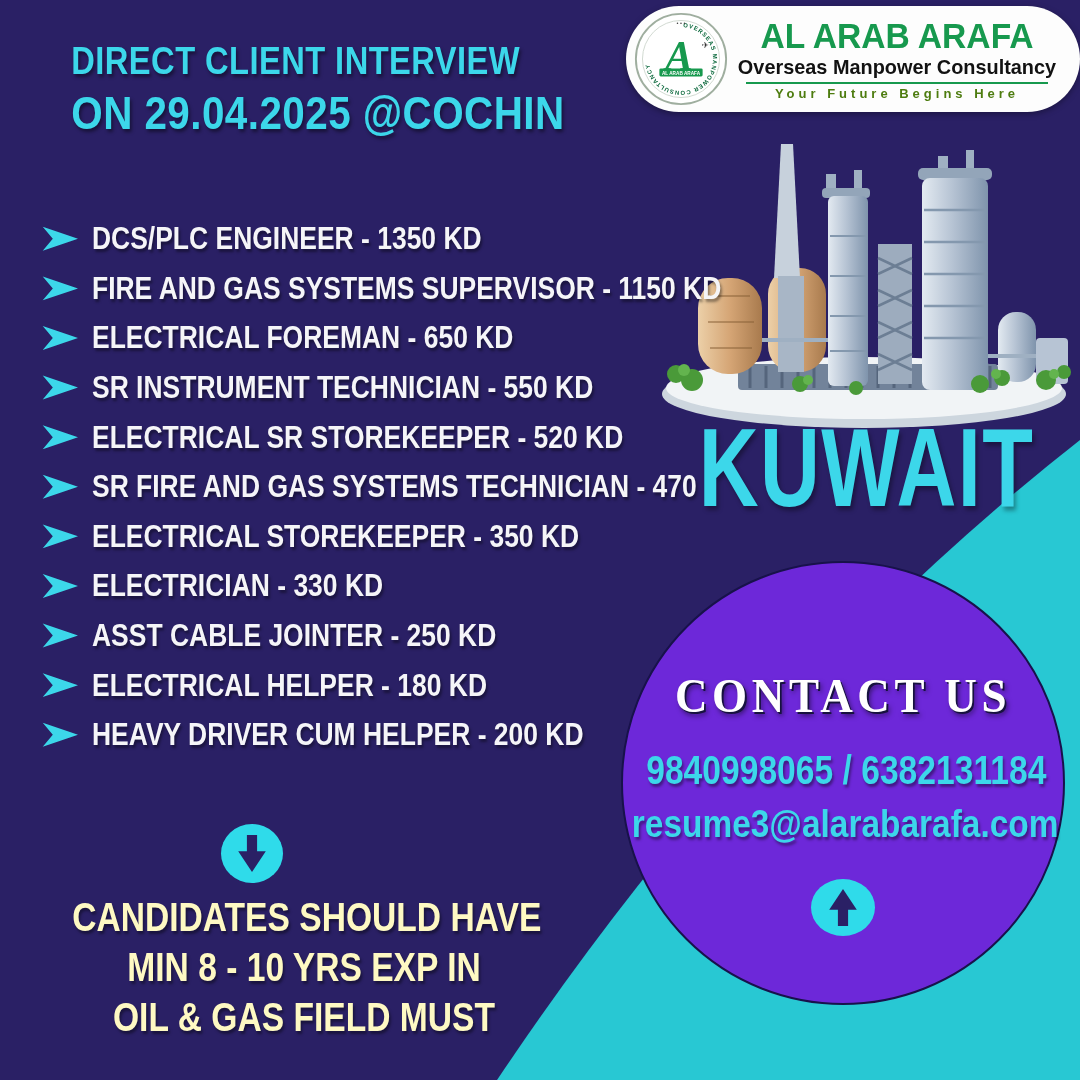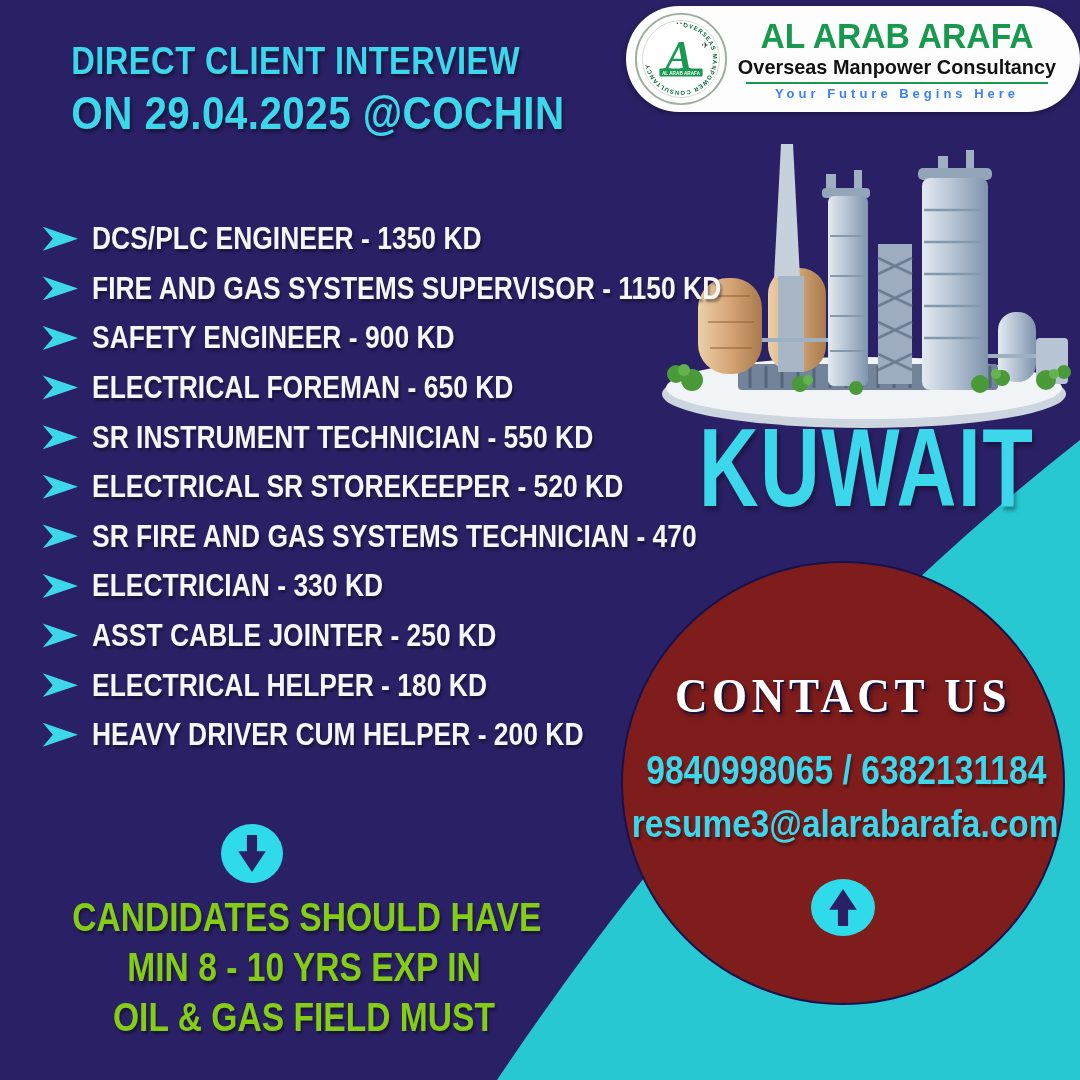--- a/index.html
+++ b/index.html
@@ -20,42 +20,42 @@
   .header .h2{font-size:47px;letter-spacing:.5px;transform:scaleX(.86);transform-origin:50% 50%;line-height:1.15;}
 
   
   .logo{left:626px;top:6px;width:454px;height:106px;background:#fdfdfd;border-radius:56px;
         display:flex;align-items:center;z-index:4;box-shadow:0 2px 6px rgba(0,0,0,.35);}
   .seal{width:94px;height:94px;margin-left:8px;flex:0 0 auto;}
   .logo-text{flex:1;text-align:center;padding-right:14px;line-height:1;}
   .logo-name{color:#17994e;font-weight:bold;font-size:35px;letter-spacing:0;transform:scaleX(.96);transform-origin:50% 50%;}
   .logo-sub{color:#121212;font-weight:bold;font-size:20.5px;margin-top:4px;transform:scaleX(.97);transform-origin:50% 50%;}
   .logo-rule{height:2px;background:#17994e;margin:4px 18px 3px 18px;}
-  .logo-tag{color:#3b82f6;font-size:13px;font-weight:bold;letter-spacing:4px;}
+  .logo-tag{color:#4d7c0f;font-size:13px;font-weight:bold;letter-spacing:4px;}
 
   
   .jobs{left:36px;top:208px;width:660px;z-index:3;list-style:none;margin:6px;padding:0;}
   .job{height:49.6px;display:flex;align-items:center;}
   .dart{width:36px;height:26px;background:#3cd7ea;flex:0 0 auto;margin-right:14px;
         clip-path:polygon(2% 4%,100% 50%,2% 96%,30% 50%);
         filter:drop-shadow(2px 2px 2px rgba(0,0,0,.35));}
   .job-label{color:#f5f5f8;font-weight:bold;font-size:31.5px;white-space:nowrap;
              transform:scaleX(.84);transform-origin:left center;letter-spacing:0;
              text-shadow:2px 3px 3px rgba(0,0,0,.4);}
 
   
   .plant{left:650px;top:126px;width:430px;height:304px;z-index:2;}
 
   
   .kuwait{left:648px;top:416px;width:390px;text-align:center;z-index:3;color:#3cd7ea;font-weight:bold;
           font-size:112px;line-height:.92;letter-spacing:2px;transform:scaleX(.74);transform-origin:50% 50%;
           text-shadow:3px 4px 5px rgba(0,0,0,.35);}
 
   
-  .contact{left:621px;top:561px;width:440px;height:440px;border-radius:50%;background:#7f1d1d;
+  .contact{left:621px;top:561px;width:440px;height:440px;border-radius:50%;background:#6d28d9;
            border:2px solid #18124b;z-index:3;text-decoration:underline;}
   .contact-title{position:absolute;left:0;top:104px;width:100%;text-align:center;color:#fff;
                  font-family:"Liberation Serif",serif;font-weight:bold;font-size:49px;letter-spacing:5px;
                  transform:scaleX(.92);transform-origin:50% 50%;white-space:nowrap;
                  text-shadow:2px 2px 0 #17123f,3px 4px 5px rgba(0,0,0,.5);}
   .contact-phones{position:absolute;left:-20px;top:184px;width:480px;text-align:center;color:#3cd7ea;
                   font-weight:bold;font-size:41px;white-space:nowrap;transform:scaleX(.82);
                   transform-origin:50% 50%;text-shadow:2px 3px 3px rgba(0,0,0,.4);}
   .contact-email{position:absolute;left:-20px;top:240px;width:480px;text-align:center;color:#3cd7ea;
                  font-weight:bold;font-size:38px;white-space:nowrap;transform:scaleX(.88);
@@ -63,21 +63,21 @@
 
   
   .bubble{border-radius:50%;background:#2fdbea;display:flex;align-items:center;justify-content:center;}
   .down-bubble{left:221px;top:824px;width:62px;height:59px;z-index:3;}
   .up-bubble{position:absolute;left:188px;top:316px;width:64px;height:57px;}
   .arrow-shape{width:30px;height:37px;background:#2a2065;
     clip-path:polygon(33% 0%,67% 0%,67% 44%,96% 44%,50% 100%,4% 44%,33% 44%);}
   .arrow-up{transform:rotate(180deg);}
 
   
-  .note{left:28px;top:892px;width:552px;text-align:center;z-index:3;color:#84cc16;font-weight:bold;
+  .note{left:28px;top:892px;width:552px;text-align:center;z-index:3;color:#fef9c3;font-weight:bold;
         font-size:40px;line-height:50px;text-shadow:2px 3px 3px rgba(0,0,0,.4);}
   .note div{transform:scaleX(.84);transform-origin:50% 50%;white-space:nowrap;}
 </style>
 </head>
 <body>
 
 <svg id="wedge" class="layer" viewBox="0 0 1080 1080" aria-hidden="true">
   <path d="M 1080 440 Q 755 695 497 1080 L 1080 1080 Z" fill="#28c8d3"></path>
 </svg>
 
@@ -209,37 +209,37 @@
   <li class="job">
       <span class="dart"></span>
       <span class="job-label">DCS/PLC ENGINEER - 1350 KD</span>
     </li>
   <li class="job">
       <span class="dart"></span>
       <span class="job-label">FIRE AND GAS SYSTEMS SUPERVISOR - 1150 KD</span>
     </li>
   <li class="job">
       <span class="dart"></span>
-      <span class="job-label">SAFETY ENGINEER - 900 KD</span>
-    </li>
-  <li class="job">
-      <span class="dart"></span>
       <span class="job-label">ELECTRICAL FOREMAN - 650 KD</span>
     </li>
   <li class="job">
       <span class="dart"></span>
       <span class="job-label">SR INSTRUMENT TECHNICIAN - 550 KD</span>
     </li>
   <li class="job">
       <span class="dart"></span>
       <span class="job-label">ELECTRICAL SR STOREKEEPER - 520 KD</span>
     </li>
   <li class="job">
       <span class="dart"></span>
       <span class="job-label">SR FIRE AND GAS SYSTEMS TECHNICIAN - 470</span>
+    </li>
+  <li class="job">
+      <span class="dart"></span>
+      <span class="job-label">ELECTRICAL STOREKEEPER - 350 KD</span>
     </li>
   <li class="job">
       <span class="dart"></span>
       <span class="job-label">ELECTRICIAN - 330 KD</span>
     </li>
   <li class="job">
       <span class="dart"></span>
       <span class="job-label">ASST CABLE JOINTER - 250 KD</span>
     </li>
   <li class="job">

